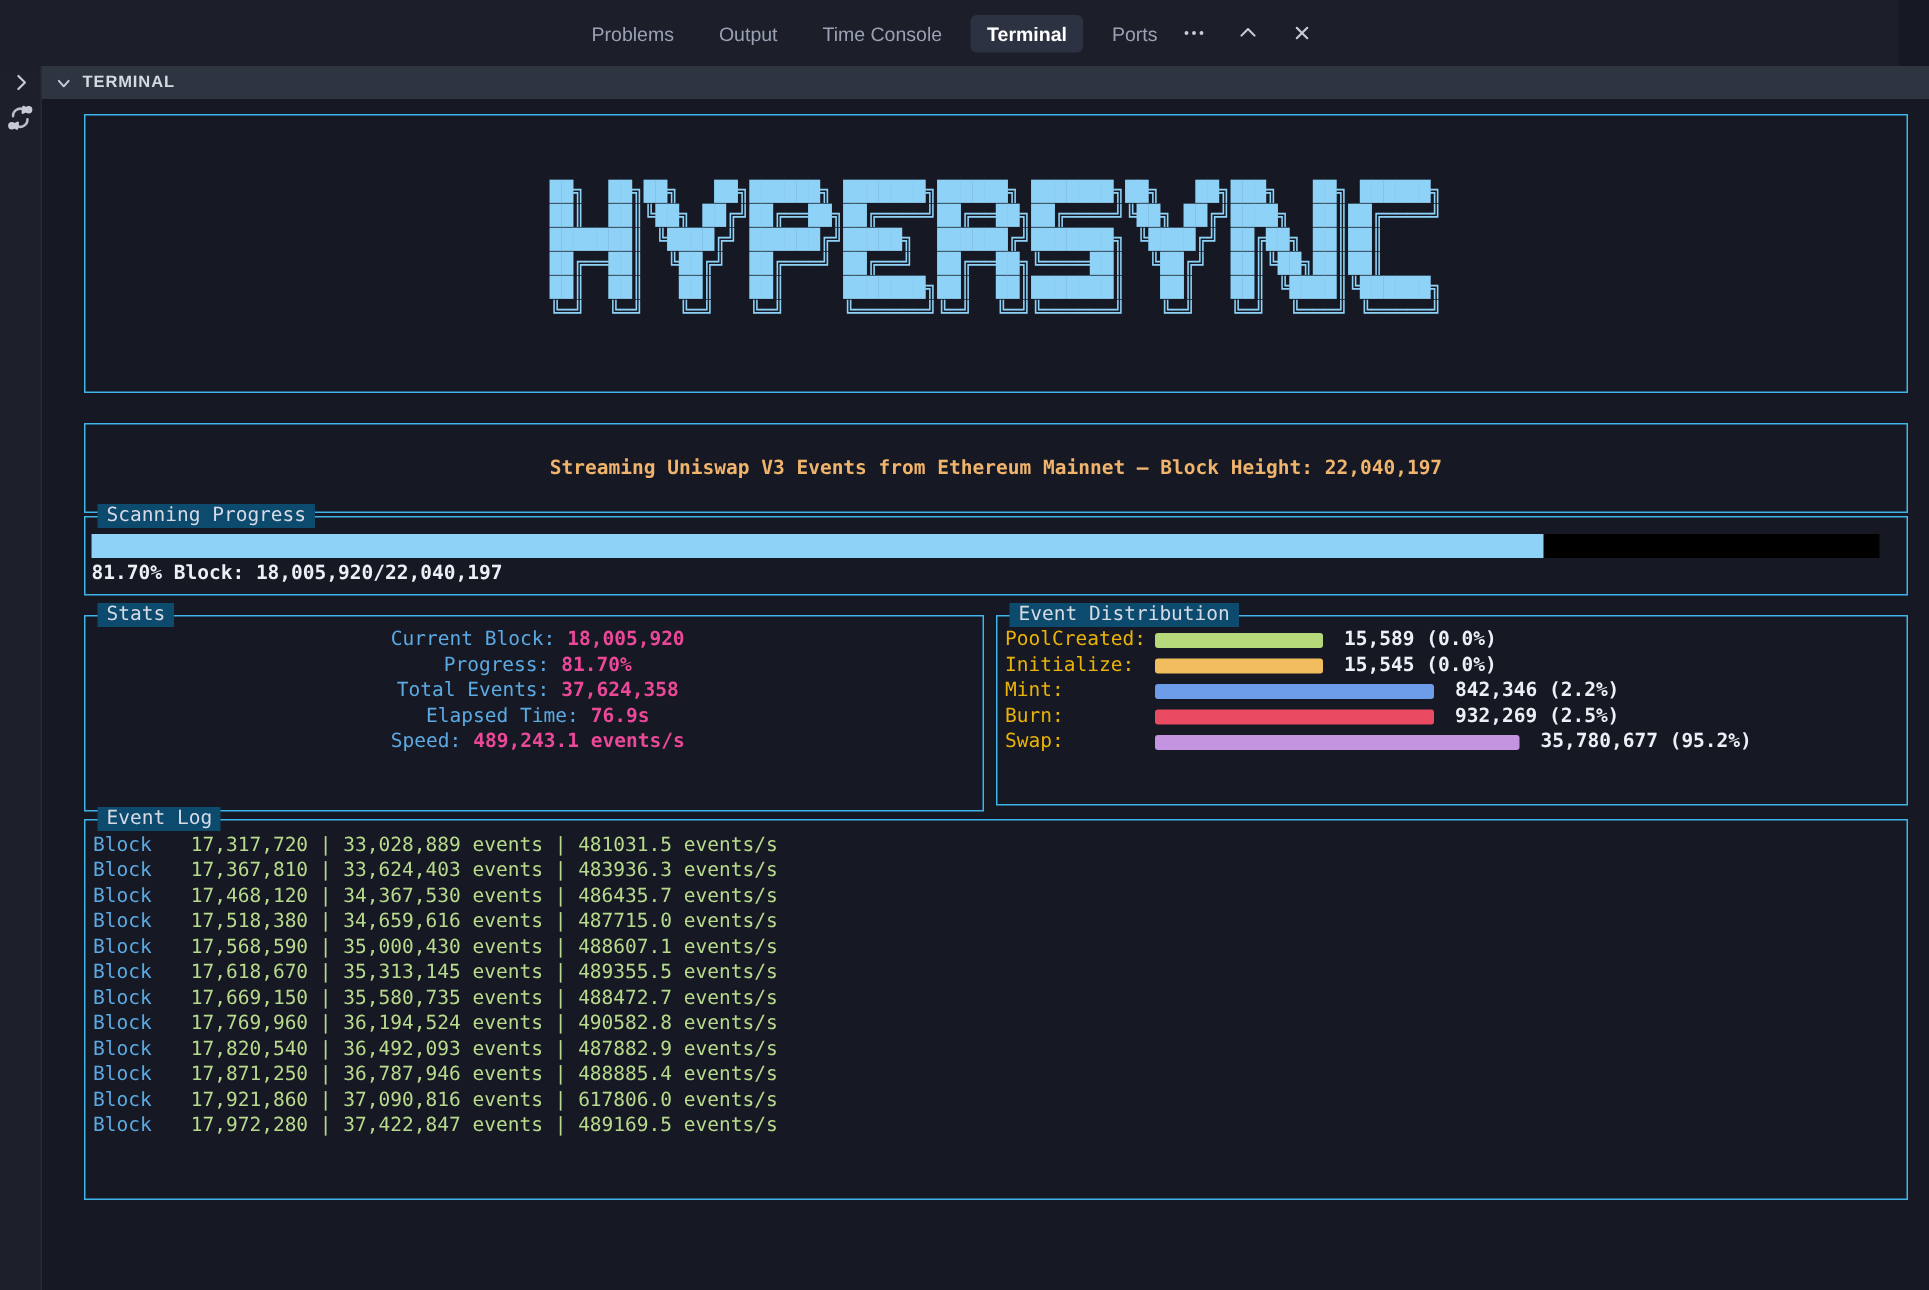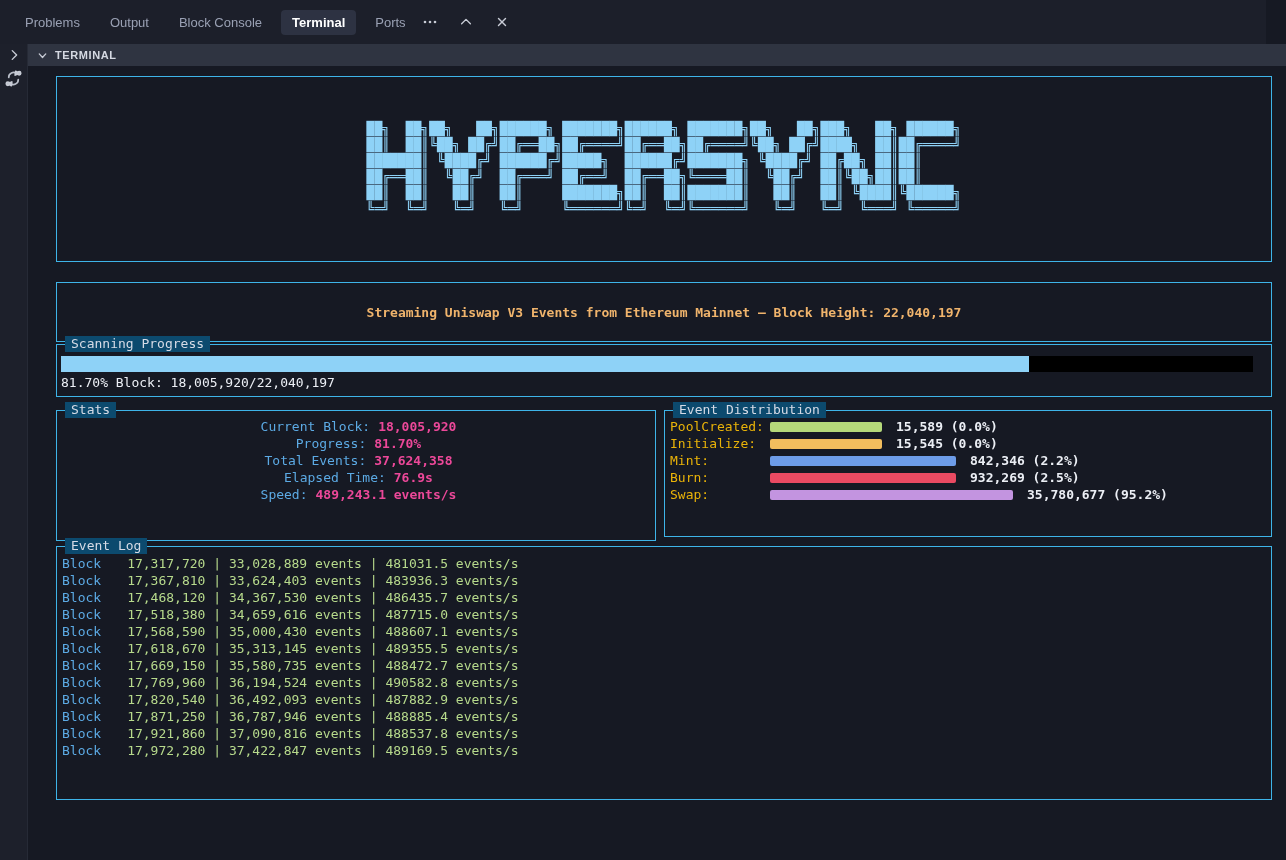--- a/index.html
+++ b/index.html
@@ -6,21 +6,21 @@
   html,body { width:1286px; height:860px; }
   body {
     position:relative; overflow:hidden;
     background:#161923;
     font-family:"Liberation Sans", sans-serif;
   }
   
   .tabbar {
     position:absolute; left:0; top:0; width:1266px; height:44px;
     background:#1c1f2a; display:flex; align-items:center;
-    justify-content:flex-start; padding:0 16px 0 14px;
+    justify-content:center; padding:0 16px 0 14px;
   }
   .tabs { display:flex; align-items:center; gap:8px; }
   .tab {
     font-size:13px; color:#9aa1b4; padding:5px 11px; border-radius:4px;
     cursor:pointer; white-space:nowrap;
   }
   .tab.active { background:#2d3242; color:#ffffff; font-weight:bold; }
   .winctrls { display:flex; align-items:center; gap:10px; }
   .wicon { width:26px; height:26px; display:flex; align-items:center; justify-content:center; cursor:pointer; }
   .wicon svg { stroke:#c8ccd6; fill:none; stroke-width:1.6; stroke-linecap:round; stroke-linejoin:round; }
@@ -62,21 +62,21 @@
   }
   .msg-box { left:27px; top:216px; width:1216px; height:60px; }
   .msg {
     position:absolute; left:0; right:0; top:0; bottom:0;
     display:flex; align-items:center; justify-content:center;
     color:#f0b46c; font-weight:bold; white-space:pre;
   }
   .progress-box { left:27px; top:278px; width:1216px; height:53px; }
   .pbar { position:absolute; left:4px; top:11px; width:1192px; height:16px; background:#000000; }
   .pfill { height:100%; background:#8ed2f7; }
-  .ptext { position:absolute; left:4px; top:30px; font-weight:normal; color:#eceff5; white-space:pre; }
+  .ptext { position:absolute; left:4px; top:30px; font-weight:bold; color:#eceff5; white-space:pre; }
 
   .stats-box { left:27px; top:344px; width:600px; height:131px;text-align:center; }
   .statrows { padding:7px 0 0 5px; }
   .srow { line-height:17px; white-space:pre; }
   .slabel { color:#5caae4; }
   .sval { color:#ec4899; font-weight:bold; margin-left:8px; }
 
   .dist-box { left:635px; top:344px; width:608px; height:127px; }
   .distrows { padding:7px 0 0 5px; }
   .drow { display:flex; align-items:center; height:17px; white-space:pre; }
@@ -90,21 +90,21 @@
   .llabel { color:#5caae4; margin-right:26px; }
   .ltext { color:#b7da8c; }
 </style>
 </head>
 <body>
 
 <div class="tabbar">
   <div class="tabs">
     <div class="tab">Problems</div>
     <div class="tab">Output</div>
-    <div class="tab">Block Console</div>
+    <div class="tab">Time Console</div>
     <div class="tab active">Terminal</div>
     <div class="tab">Ports</div>
   </div>
   <div class="winctrls">
     <span class="wicon">
       <svg width="16" height="16" viewBox="0 0 16 16">
         <circle class="dotfill" cx="3" cy="8" r="1.3"></circle>
           <circle class="dotfill" cx="8" cy="8" r="1.3"></circle>
           <circle class="dotfill" cx="13" cy="8" r="1.3"></circle>
       </svg>
@@ -234,19 +234,19 @@
 
         <div class="lrow"><span class="llabel">Block</span><span class="ltext">17,669,150 | 35,580,735 events | 488472.7 events/s</span></div>
 
 
         <div class="lrow"><span class="llabel">Block</span><span class="ltext">17,769,960 | 36,194,524 events | 490582.8 events/s</span></div>
 
         <div class="lrow"><span class="llabel">Block</span><span class="ltext">17,820,540 | 36,492,093 events | 487882.9 events/s</span></div>
 
         <div class="lrow"><span class="llabel">Block</span><span class="ltext">17,871,250 | 36,787,946 events | 488885.4 events/s</span></div>
 
-        <div class="lrow"><span class="llabel">Block</span><span class="ltext">17,921,860 | 37,090,816 events | 488537.8 events/s</span></div>
+        <div class="lrow"><span class="llabel">Block</span><span class="ltext">17,921,860 | 37,090,816 events | 617806.0 events/s</span></div>
 
         <div class="lrow"><span class="llabel">Block</span><span class="ltext">17,972,280 | 37,422,847 events | 489169.5 events/s</span></div>
       </div>
   </div>
 
 </div>
 
 </body></html>

